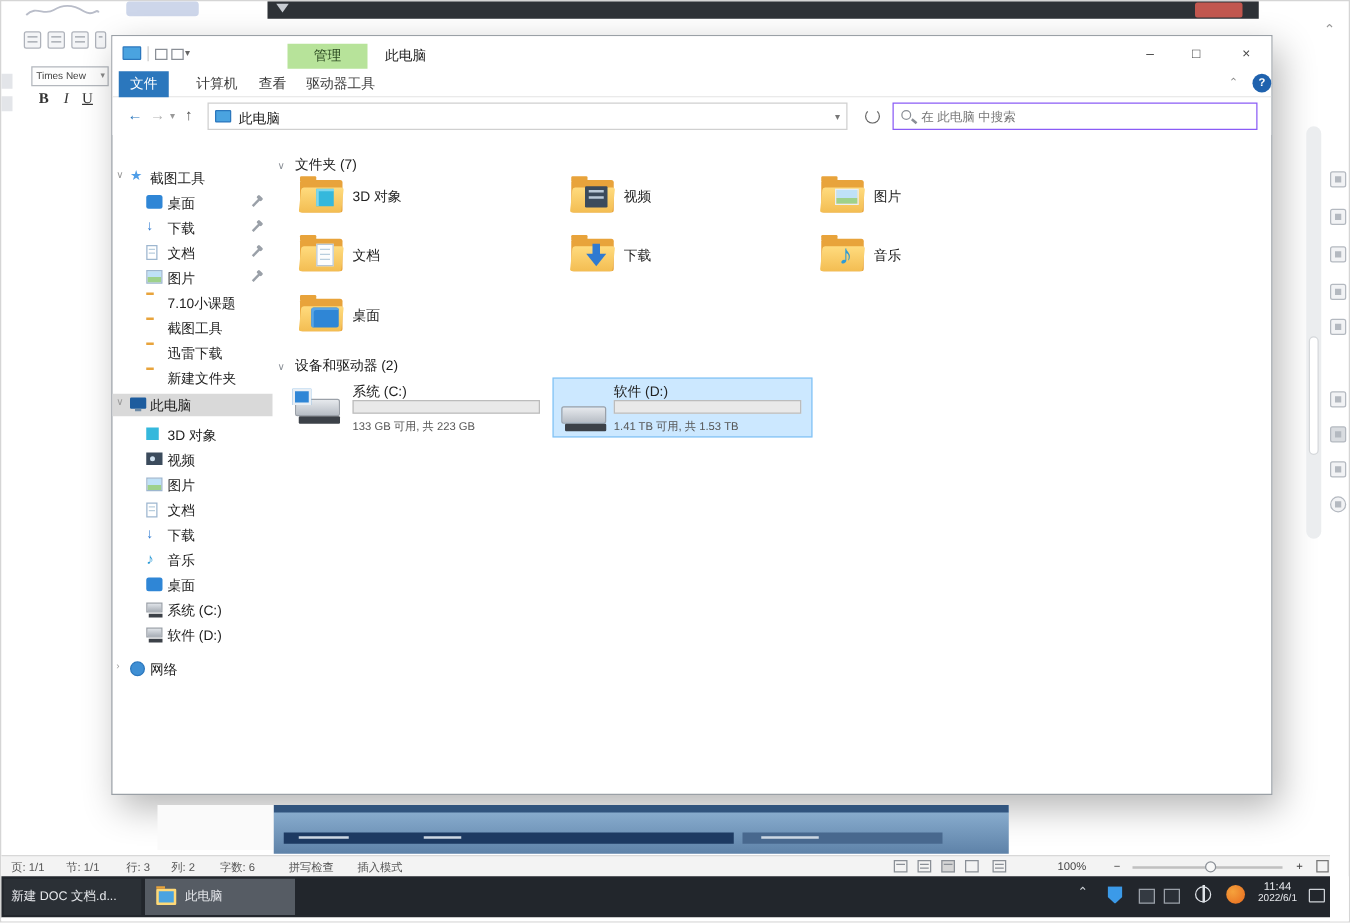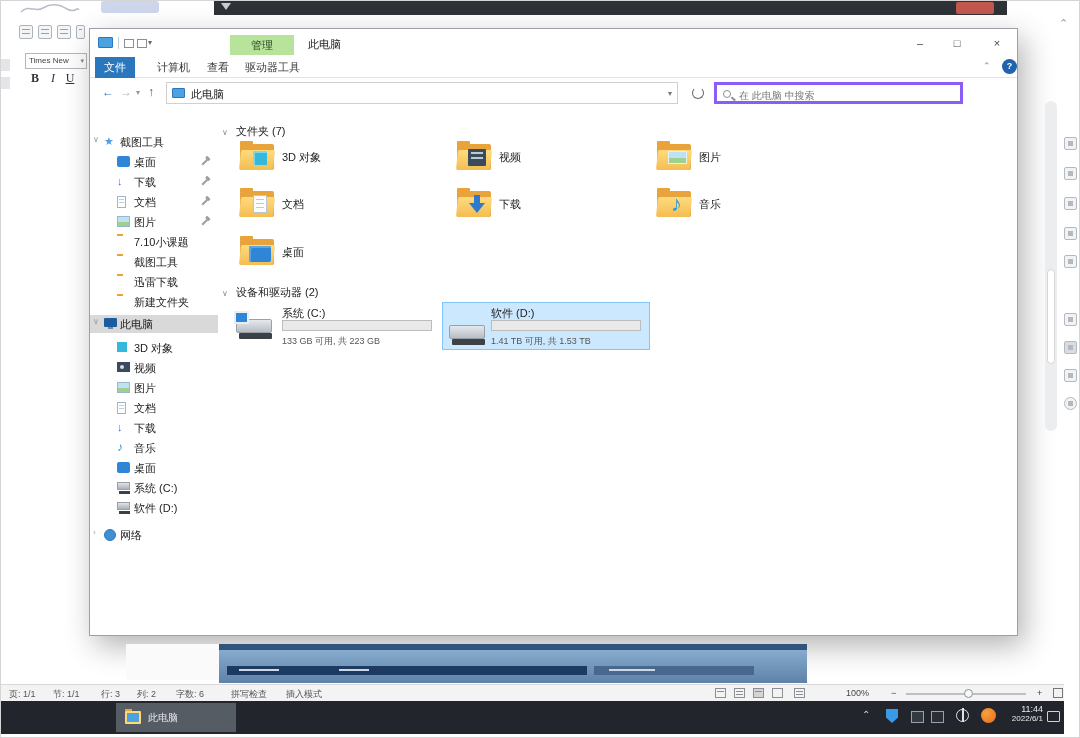--- a/index.html
+++ b/index.html
@@ -44,21 +44,21 @@
                  color:#fff; font-size:9px; text-align:center; line-height:15px; font-weight:bold; }
   .collapse-car { position:absolute; left:893px; top:4px; font-size:9px; color:#888; }
   .addrrow { position:absolute; left:0; top:49px; width:100%; height:30px; background:#fff; }
   .nav-a { position:absolute; top:7px; font-size:12px; }
   .addr-field { position:absolute; left:76px; top:4px; width:512px; height:22px; border:1px solid #d0d0d0; background:#fff; }
   .addr-pc { position:absolute; left:5px; top:5px; width:13px; height:10px; background:#4aa3e0; border:1px solid #2b77bd; border-radius:1px; }
   .addr-txt { position:absolute; left:24px; top:4px; font-size:11px; color:#222; }
   .addr-chev { position:absolute; right:5px; top:6px; font-size:8px; color:#777; }
   .refresh { position:absolute; left:602px; top:9px; width:12px; height:12px; border:1.5px solid #666; border-radius:50%;
              border-top-color:transparent; }
-  .search-box { position:absolute; left:624px; top:4px; width:249px; height:22px; border:3px solid #8b5cf6; background:#fff; }
+  .search-box { position:absolute; left:624px; top:4px; width:292px; height:22px; border:1px solid #8b5cf6; background:#fff; }
   .mag { position:absolute; left:6px; top:5px; width:8px; height:8px; border:1.5px solid #8a8f96; border-radius:50%; }
   .mag::after { content:""; position:absolute; left:7px; top:7px; width:5px; height:1.5px; background:#8a8f96; transform:rotate(40deg); }
   .search-ph { position:absolute; left:22px; top:4px; font-size:10px; color:#777; }
 
   
   .srow { position:absolute; left:0; width:128px; height:18px; font-size:11px; color:#1c1c1c; }
   .srow .lbl { position:absolute; left:30px; top:2px; white-space:nowrap; }
   .srow.lv1 .lbl { left:44px; }
   .srow.sel { background:#d9d9d9; }
   .chev { position:absolute; left:3px; top:2px; font-size:8px; color:#999; }
@@ -148,21 +148,21 @@
   .exp-ic::before { content:""; position:absolute; left:0; top:-2px; width:7px; height:2px; background:#e8a33b; }
   .exp-ic::after { content:""; position:absolute; left:2px; top:2px; width:12px; height:9px; background:#4aa3e0; }
   .tray-chev { position:absolute; left:861px; top:8px; color:#cfd3d8; font-size:10px; }
   .shield { position:absolute; left:885px; top:8px; width:12px; height:14px; background:#3b9ae8;
             clip-path:polygon(0 0,100% 0,100% 60%,50% 100%,0 60%); }
   .tico { position:absolute; top:10px; width:13px; height:12px; border:1px solid #9aa0a8; background:#343a42; }
   .phi { position:absolute; left:955px; top:8px; width:13px; height:13px; border:1.5px solid #dfe3e8; border-radius:50%; }
   .phi::after { content:""; position:absolute; left:5px; top:-2px; width:1.5px; height:14px; background:#dfe3e8; }
   .fox { position:absolute; left:980px; top:7px; width:15px; height:15px; border-radius:50%;
          background:radial-gradient(circle at 35% 35%, #f5a23c, #e86a1e); }
-  .clock { position:absolute; left:1000px; top:3px; width:42px; text-align:right; color:#e8eaee; }
+  .clock { position:absolute; left:1000px; top:3px; width:42px; text-align:center; color:#e8eaee; }
   .clock .c1 { font-size:9px; } .clock .c2 { font-size:8px; }
   .notif { position:absolute; left:1046px; top:10px; width:13px; height:11px; border:1px solid #cfd3d8; border-radius:1px; }
 
   
   .r-chev { position:absolute; left:1058px; top:16px; color:#999; font-size:11px; }
   .r-scroll { position:absolute; left:1044px; top:100px; width:12px; height:330px; background:#ebedef; border-radius:6px; }
   .r-thumb { position:absolute; left:2px; top:168px; width:8px; height:95px; background:#fff; border:1px solid #d4d7da; border-radius:4px; }
   .aic { position:absolute; left:1063px; width:13px; height:13px; border:1px solid #b4b9c0; border-radius:2px; background:#f2f3f5; }
   .aic::after { content:""; position:absolute; left:3px; top:3px; width:5px; height:5px; background:#b4b9c0; }
   .white-edge-r { position:absolute; left:1063px; top:700px; width:17px; height:38px; background:#fff; }
@@ -469,20 +469,21 @@
     <span class="zoom-t" style="left:845px">100%</span>
     <span class="zoom-t" style="left:890px">−</span>
     <span class="ztrack" style="left:905px">
       <span class="zthumb" style="left:58px"></span>
     </span>
     <span class="zoom-t" style="left:1036px">+</span>
     <span class="fitic" style="left:1052px"></span>
   </div>
 
   <div class="taskbar">
+    <div class="task task1">新建 DOC 文档.d...</div>
     <div class="task task2">
       <span class="exp-ic"></span>
       <span>此电脑</span>
     </div>
     <span class="tray-chev">⌃</span>
     <span class="shield"></span>
     <span class="tico" style="left:910px"></span>
     <span class="tico" style="left:930px;background:#2a2f36"></span>
     <span class="phi"></span>
     <span class="fox"></span>

